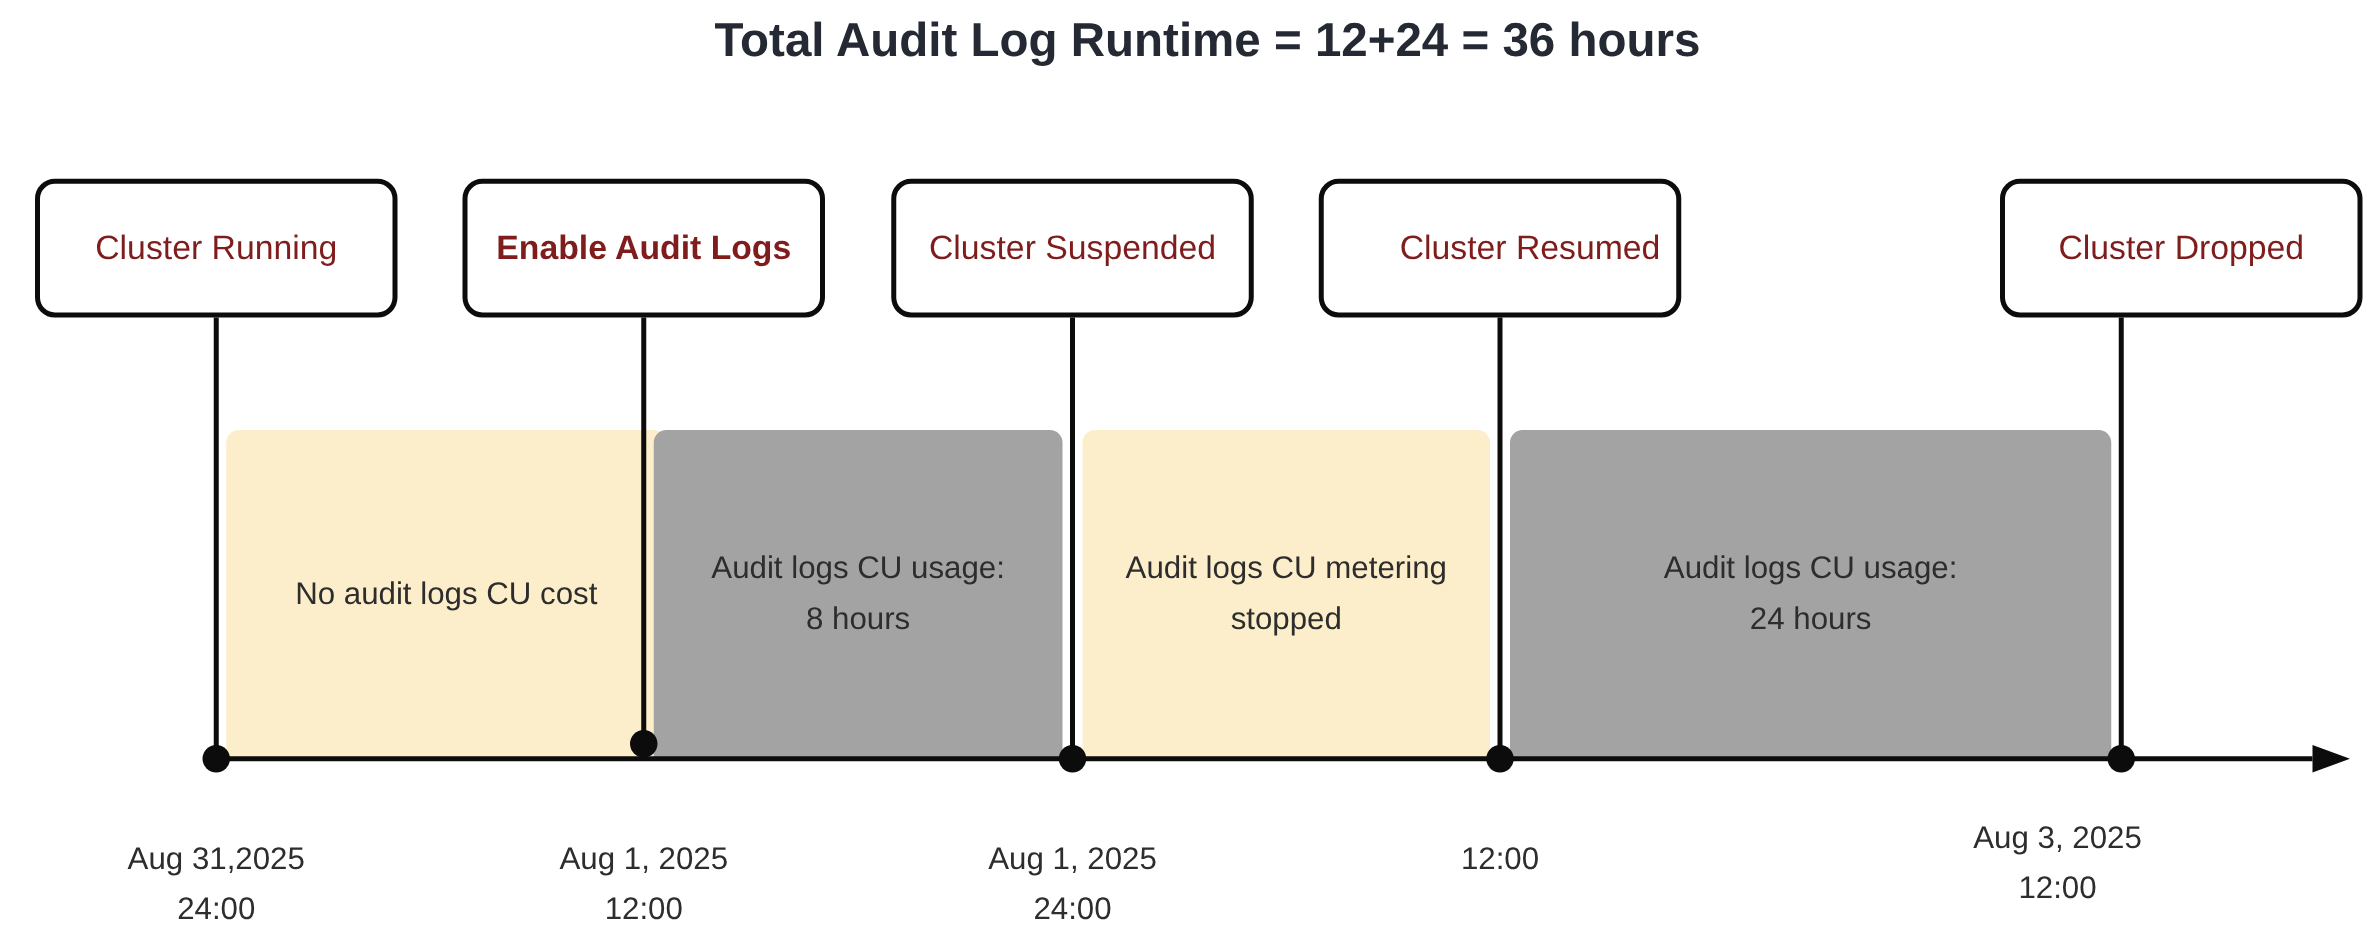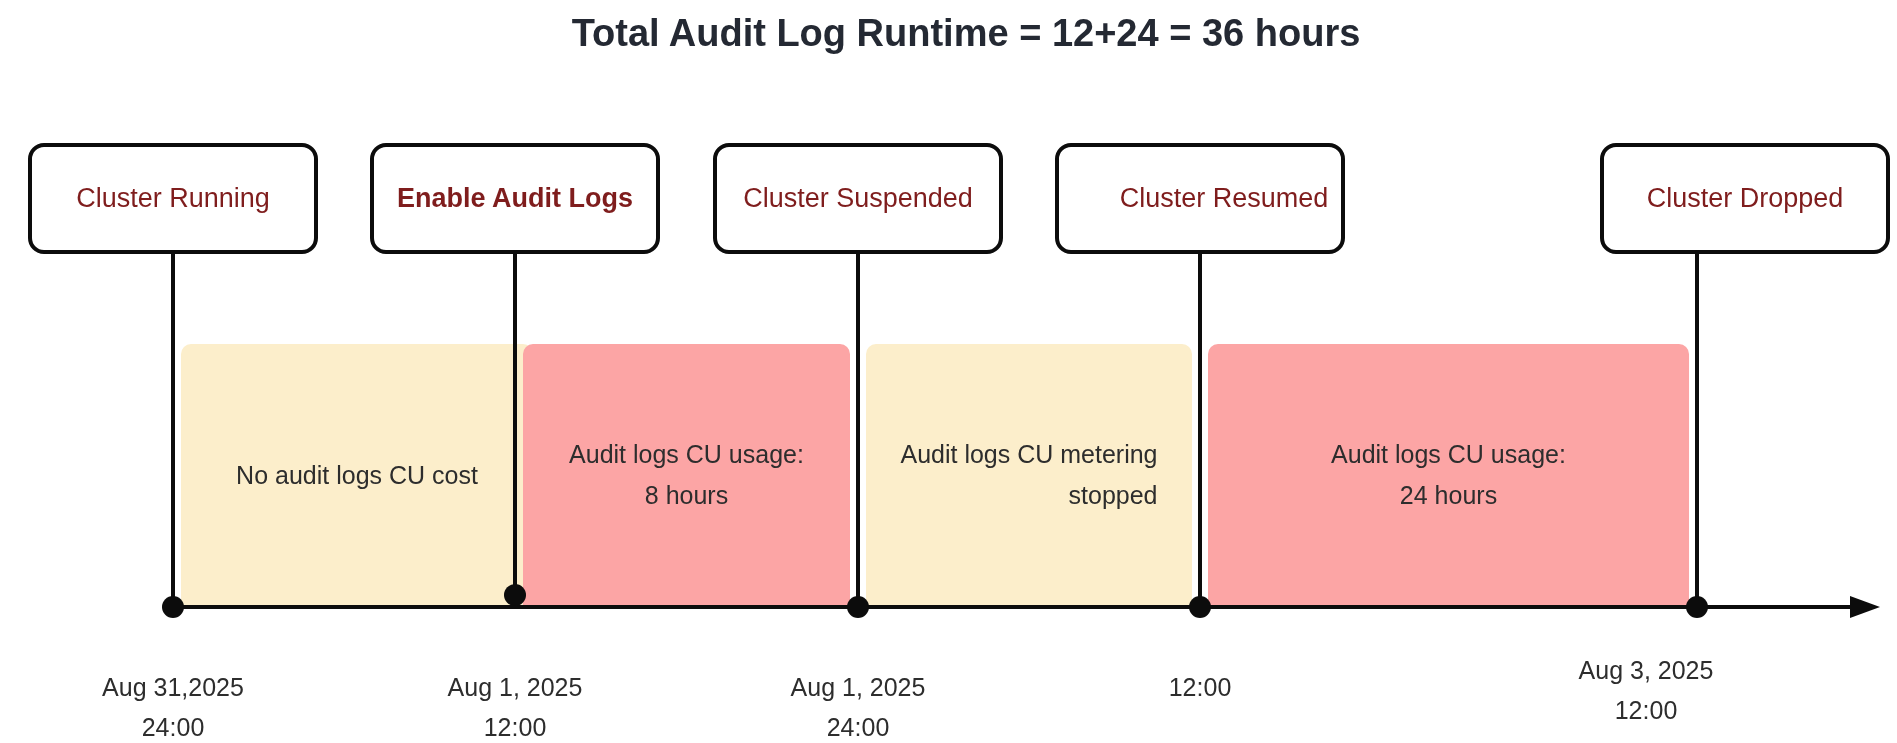--- a/index.html
+++ b/index.html
@@ -20,21 +20,21 @@
   }
   .band{
     position:absolute;
     top:344px;height:262px;
     border-radius:10px 10px 0 0;
     display:flex;align-items:center;justify-content:center;
     text-align:center;
     z-index:1;
   }
   .band.orange{background:#FCEECB;}
-  .band.green{background:#fca5a5;}
+  .band.green{background:#a3a3a3;}
   .band .seg-label{
     font-size:25px;line-height:41px;color:#2d2d2d;
   }
   .band .seg-line{display:block;}
   .evt-box{
     position:absolute;
     top:143px;width:290px;height:111px;
     background:#ffffff;
     border:4px solid #0c0c0c;
     border-radius:16px;
@@ -84,21 +84,21 @@
     <div class="seg-label">
       <span class="seg-line">No audit logs CU cost</span>
     </div>
   </div>
   <div class="band green" style="left:523px;width:327px;">
     <div class="seg-label">
       <span class="seg-line">Audit logs CU usage:</span>
       <span class="seg-line">8 hours</span>
     </div>
   </div>
-  <div class="band orange" style="left:866px;width:326px;text-align:right;">
+  <div class="band orange" style="left:866px;width:326px;">
     <div class="seg-label">
       <span class="seg-line">Audit logs CU metering</span>
       <span class="seg-line">stopped</span>
     </div>
   </div>
   <div class="band green" style="left:1208px;width:481px;">
     <div class="seg-label">
       <span class="seg-line">Audit logs CU usage:</span>
       <span class="seg-line">24 hours</span>
     </div>

